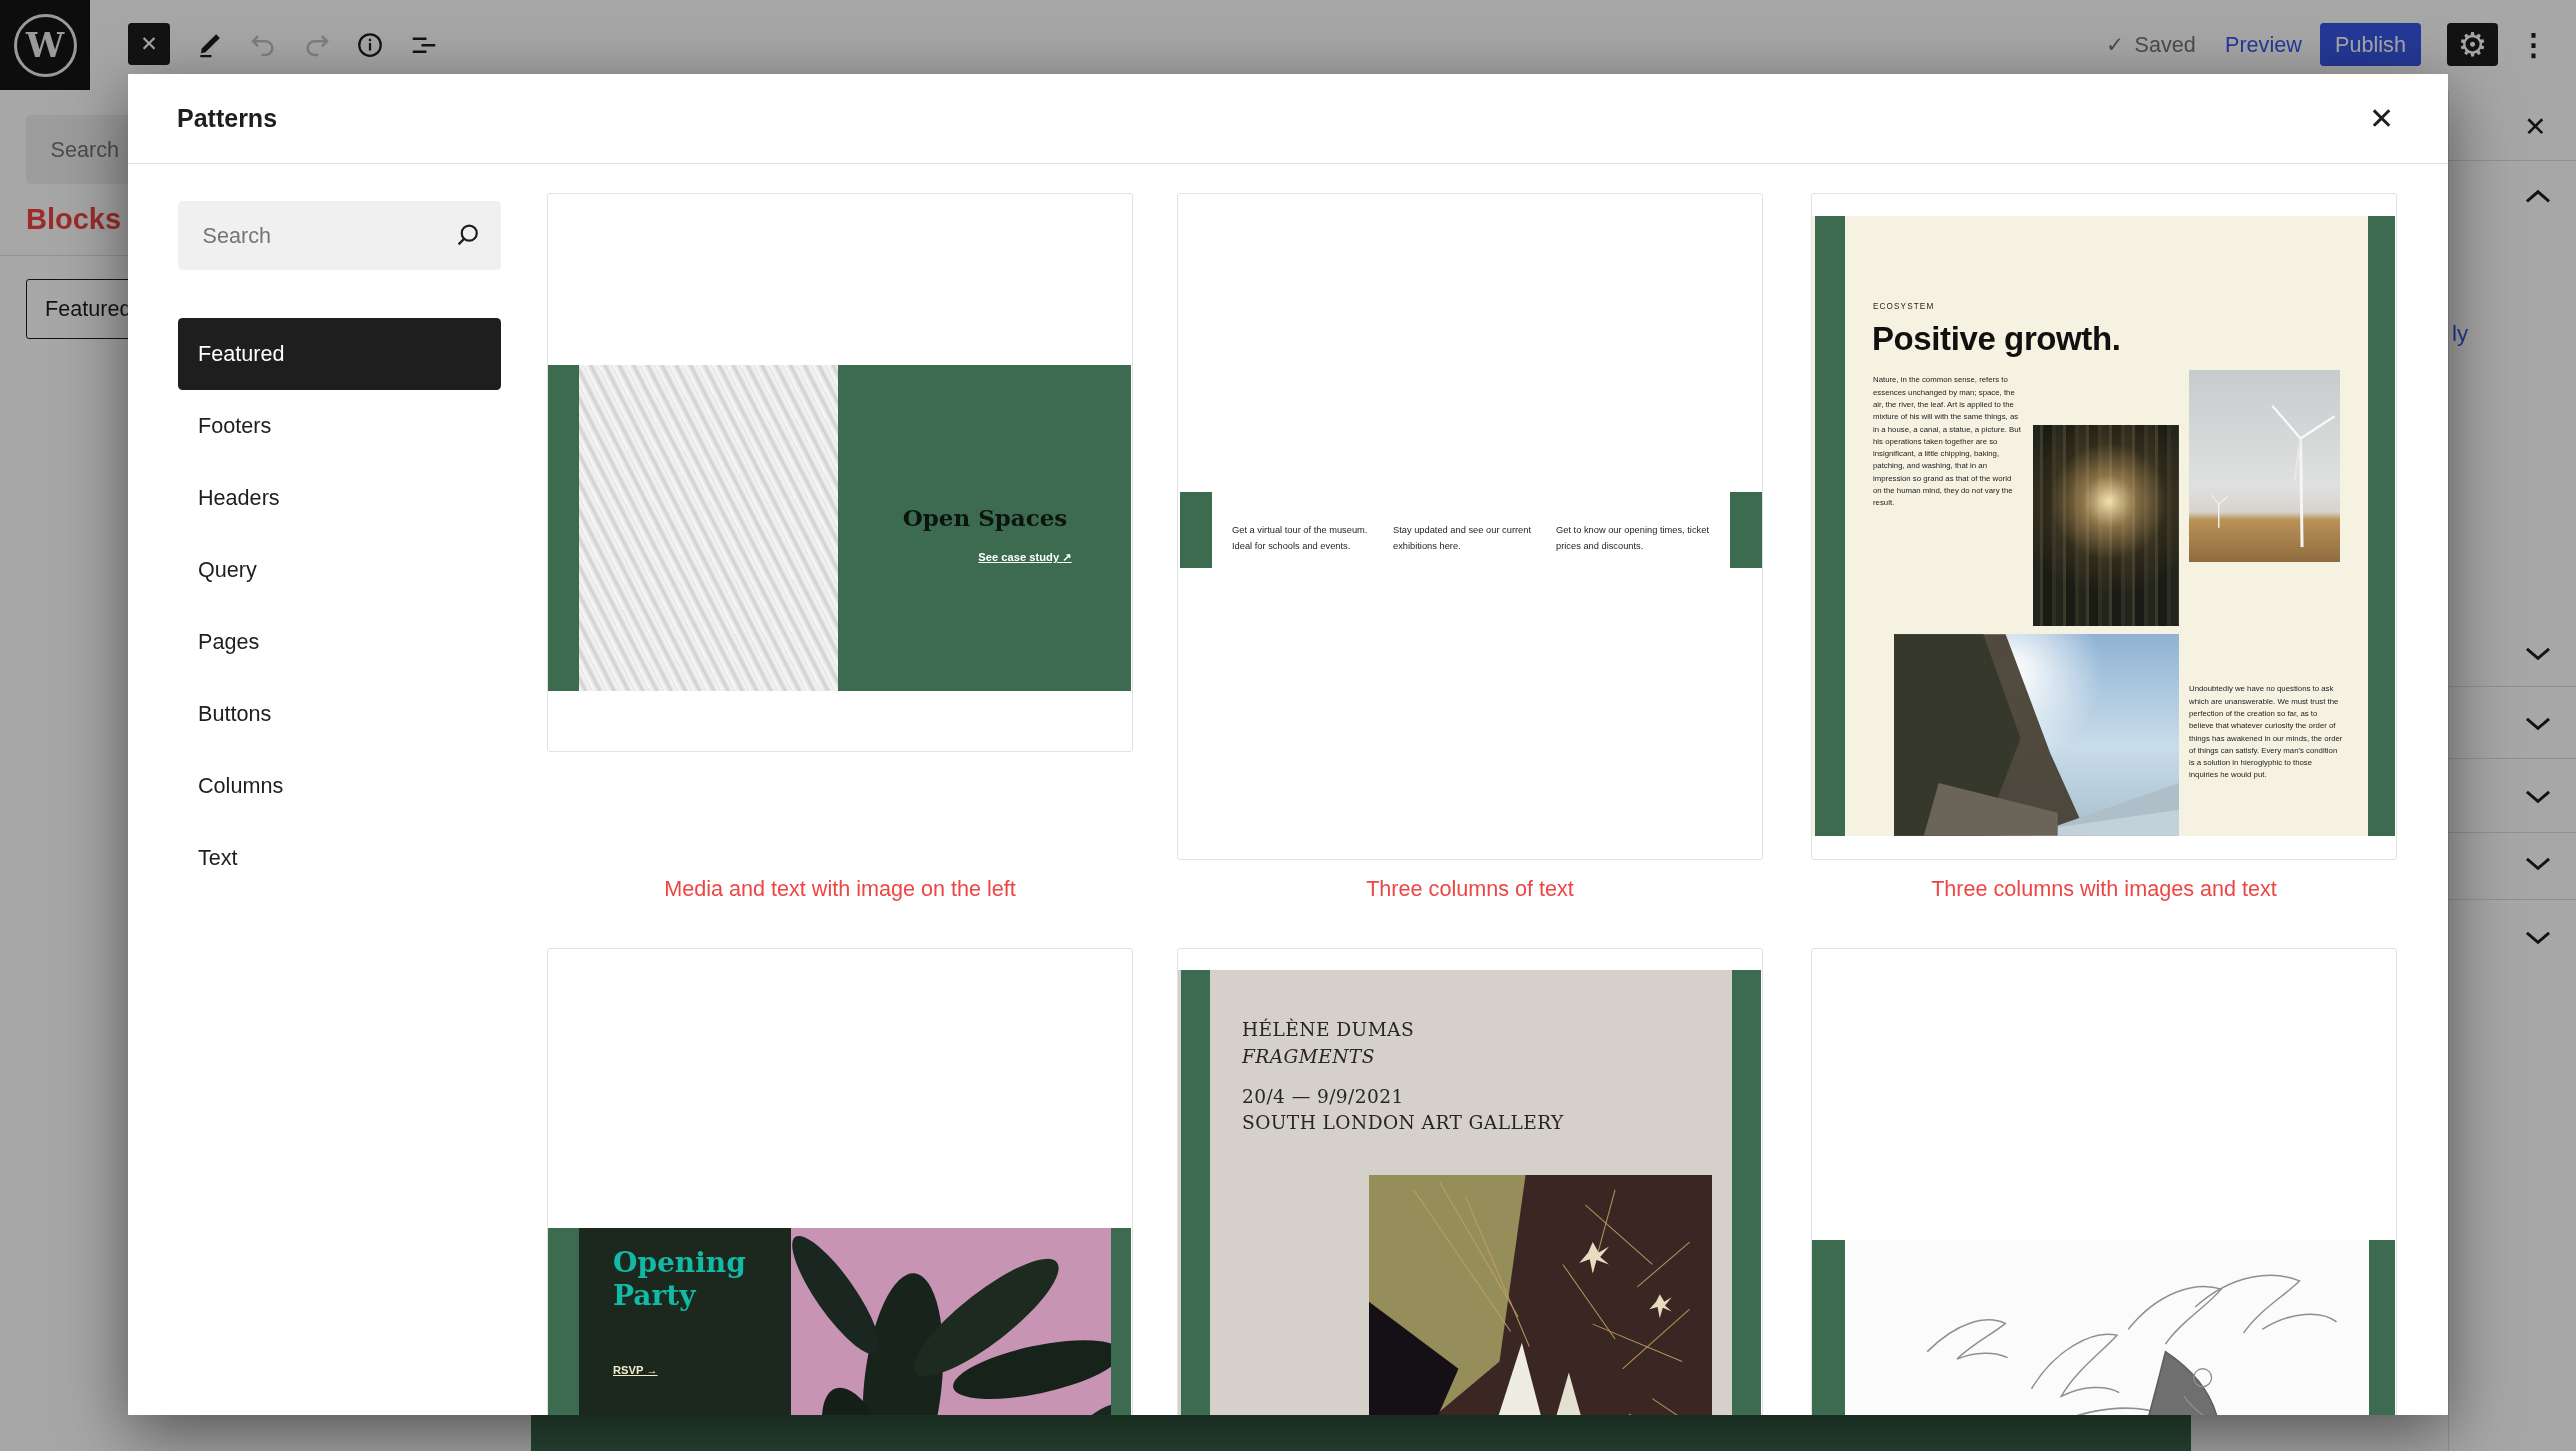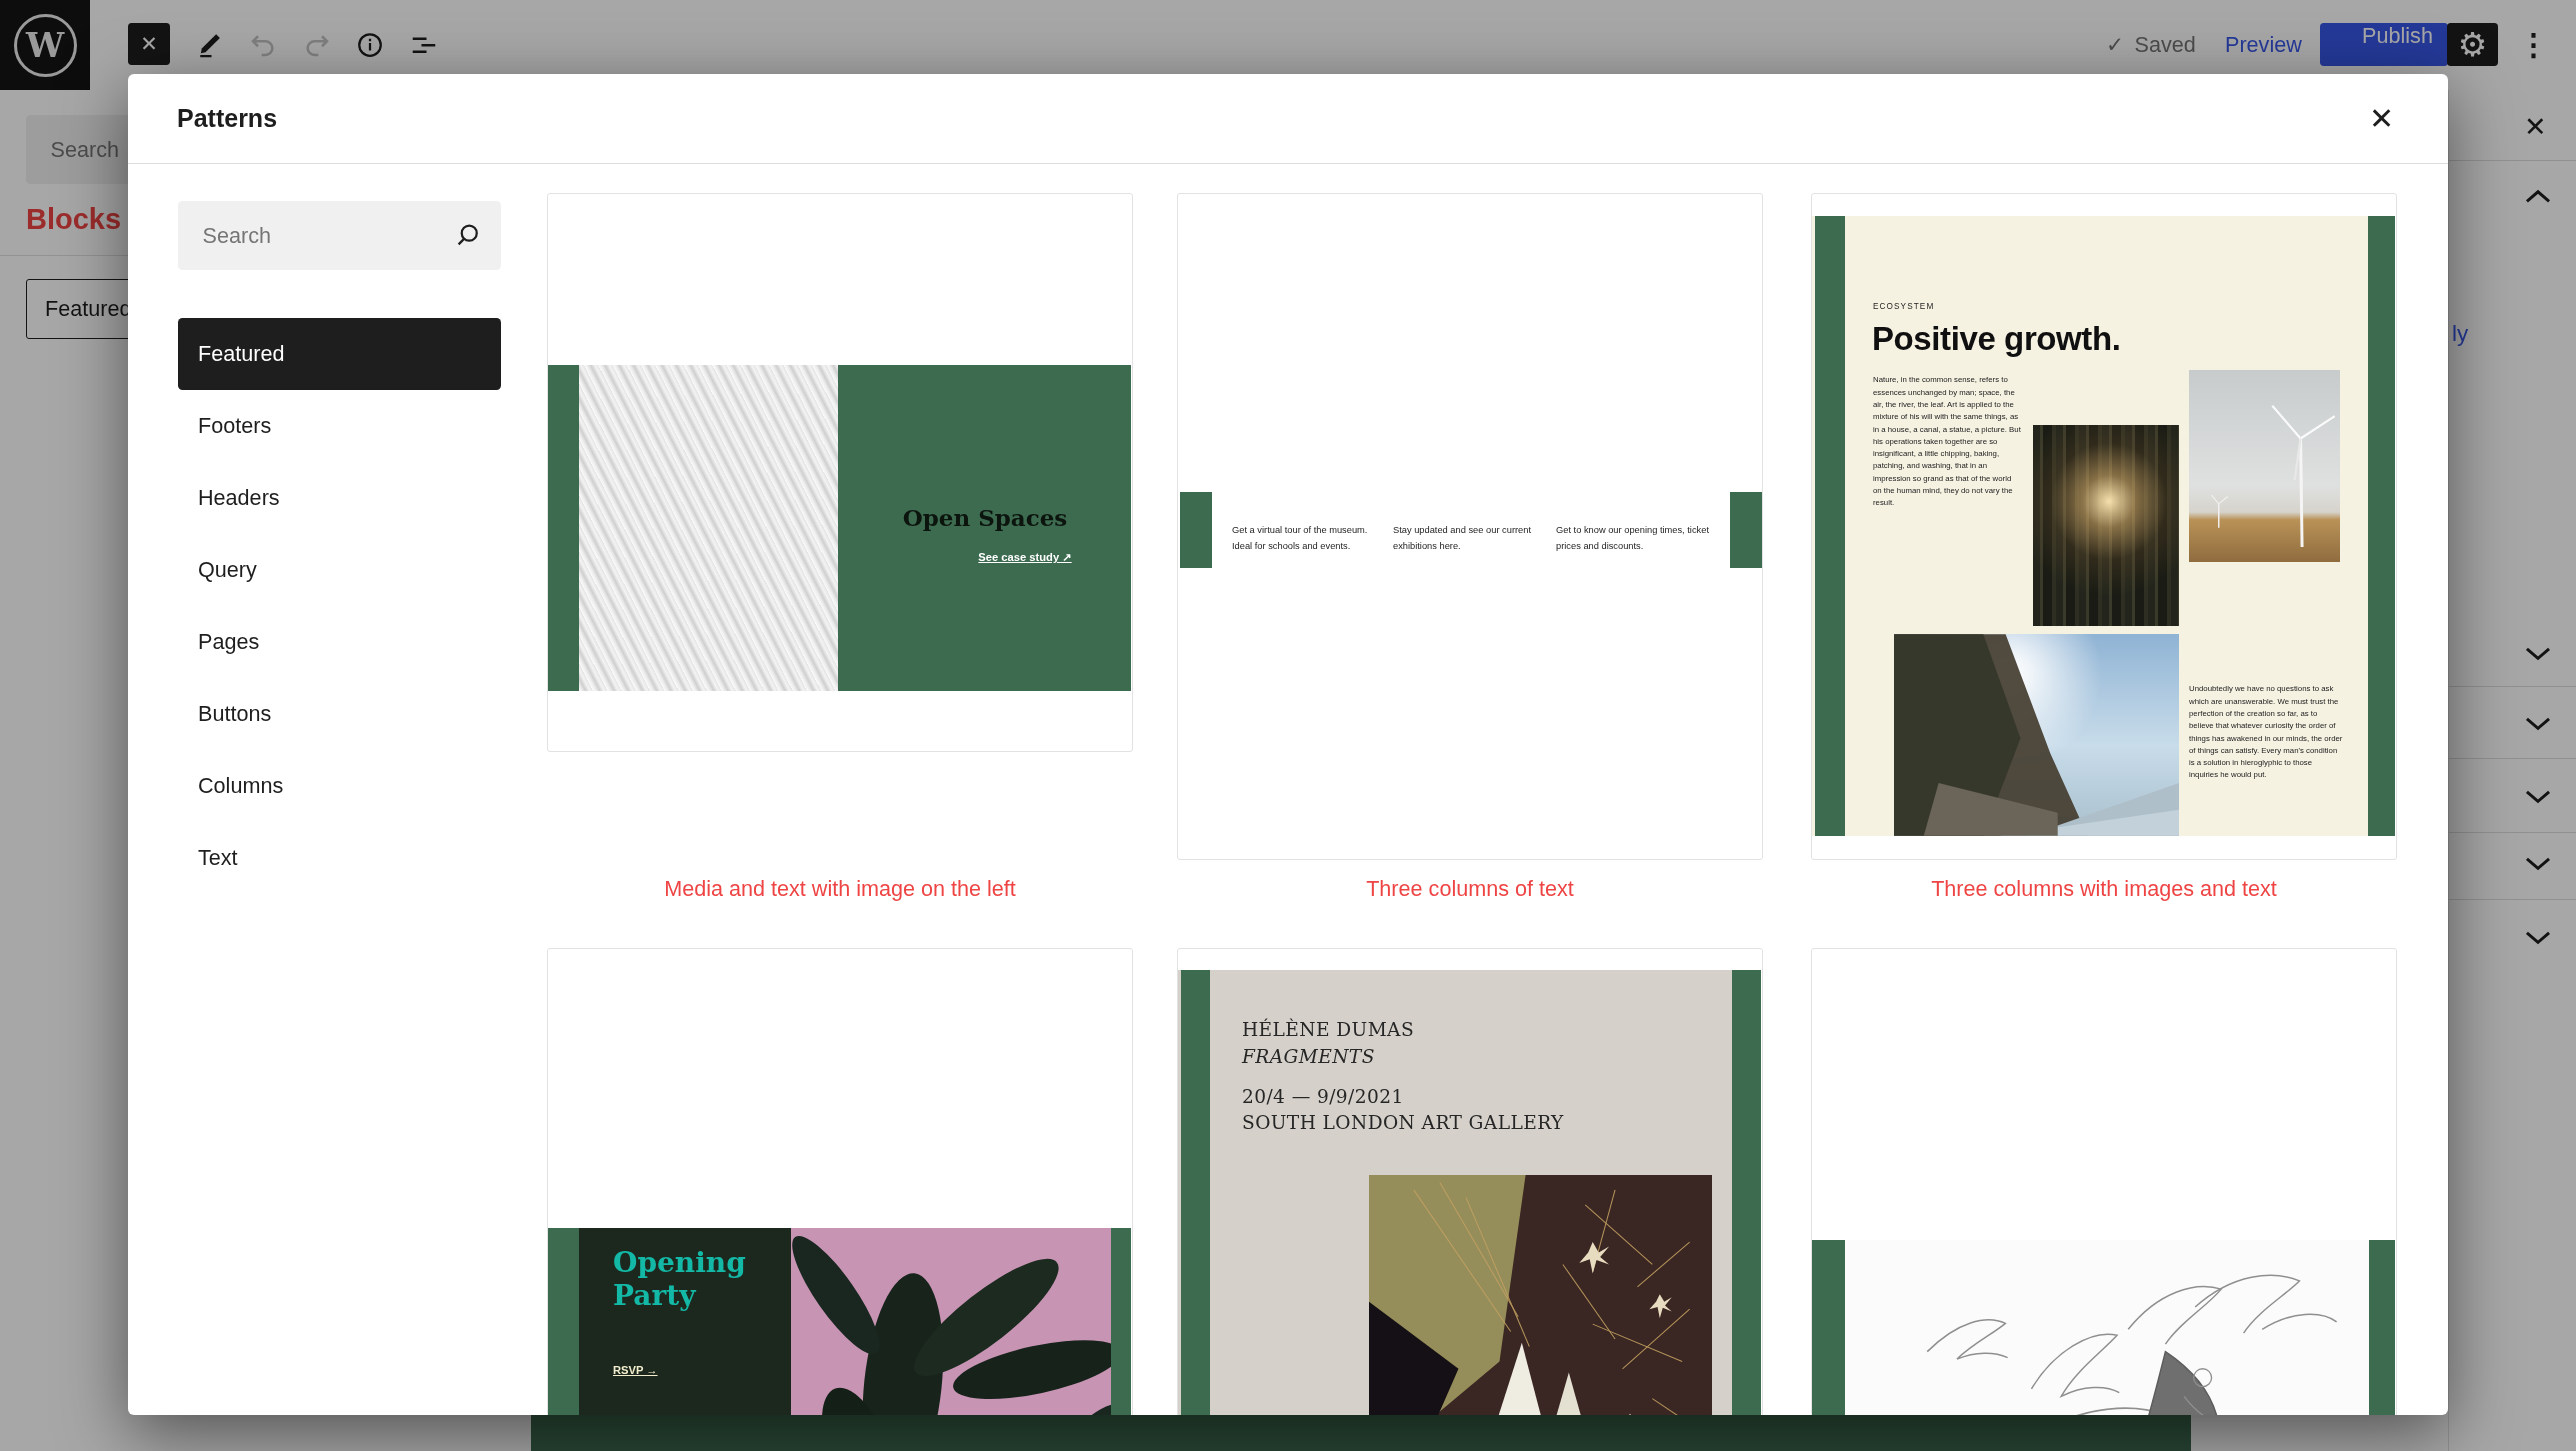--- a/index.html
+++ b/index.html
@@ -10,21 +10,21 @@
   
   .toolbar{left:0;top:0;width:2576px;height:90px;background:#fff;border-bottom:0.7px solid #e0e0e0;}
   .wp-logo{left:0;top:0;width:90px;height:90px;background:#151515;display:flex;align-items:center;justify-content:center;}
   .wp-circle{width:57px;height:57px;border:3.7px solid #ececec;border-radius:50%;display:flex;align-items:center;justify-content:center;
              font-family:"DejaVu Serif",serif;font-weight:bold;font-size:34px;color:#ececec;}
   .tb-btn{width:42px;height:42px;border-radius:3.7px;display:flex;align-items:center;justify-content:center;}
   .tb-dark{background:#1e1e1e;color:#fff;font-size:21px;}
   .tb-icon{width:33px;height:33px;display:flex;align-items:center;justify-content:center;}
   .saved{color:#757575;font-size:21.6px;}
   .preview{color:#3858e9;font-size:21.6px;}
-  .publish{background:#3858e9;color:#fff;font-size:21.6px;border-radius:3.7px;display:flex;align-items:flex-start;justify-content:center;padding-left:27px;}
+  .publish{background:#3858e9;color:#fff;font-size:21.6px;border-radius:3.7px;display:flex;align-items:center;justify-content:center;}
   .gearbtn{background:#1e1e1e;color:#fff;border-radius:3.7px;display:flex;align-items:center;justify-content:center;font-size:33px;}
   .kebab{color:#1e1e1e;font-size:30px;font-weight:bold;letter-spacing:0;display:flex;align-items:center;justify-content:center;}
 
   .inserter-panel{left:0;top:90px;width:574px;height:1362px;background:#fff;border-right:0.7px solid #e0e0e0;}
   .ins-search{left:26px;top:25px;width:522px;height:69px;background:#f0f0f0;border-radius:4.5px;border:none;outline:none;
               font-size:21.6px;color:#1e1e1e;padding:0 0 0 24.6px;box-sizing:border-box;font-family:"Liberation Sans",sans-serif;}
   .ins-search::placeholder{color:#757575;}
   .ins-tab{left:26px;top:113px;font-size:29px;font-weight:600;color:#ef4444;}
   .ins-divider{left:0;top:165px;width:574px;height:0.7px;background:#e0e0e0;}
   .ins-chip{left:26px;top:189px;width:231px;height:60px;border:1.5px solid #1e1e1e;border-radius:3px;box-sizing:border-box;
@@ -34,21 +34,21 @@
   .sp-close{left:75px;top:21px;font-size:27px;color:#1e1e1e;}
   .sp-div{left:0;width:128px;height:0.7px;background:#dddddd;}
   .sp-chev{left:75px;width:28px;height:16.4px;}
   .sp-ly{left:3px;top:231px;font-size:22.4px;color:#3858e9;}
 
   .canvas-green{left:531px;top:1342px;width:1660px;height:110px;background:#3d6b50;}
 
   .overlay{left:0;top:0;width:2576px;height:1452px;background:rgba(0,0,0,0.345);z-index:5;}
 
   
-  .modal{left:128px;top:74px;width:2320px;height:1341px;background:#fff;border-radius:6px;z-index:10;
+  .modal{left:128px;top:74px;width:2320px;height:1341px;background:#fff;border-radius:1px;z-index:10;
          box-shadow:0 18px 67px rgba(0,0,0,0.5);overflow:hidden;}
   .m-header{left:0;top:0;width:2320px;height:89px;border-bottom:0.7px solid #ddd;}
   .m-title{left:49px;top:0;height:89px;display:flex;align-items:center;font-size:25px;font-weight:600;color:#1e1e1e;}
   .m-close{left:2241px;top:27px;font-size:30px;font-weight:300;color:#1e1e1e;}
 
   .m-sidebar{left:50px;top:127px;width:323px;}
   .m-search-wrap{position:relative;width:323px;height:69px;}
   .m-search{width:323px;height:69px;background:#f0f0f0;border:none;outline:none;border-radius:4.5px;font-size:21.6px;color:#1e1e1e;
             padding:0 67px 0 24.6px;box-sizing:border-box;font-family:"Liberation Sans",sans-serif;}
   .m-search::placeholder{color:#757575;}

